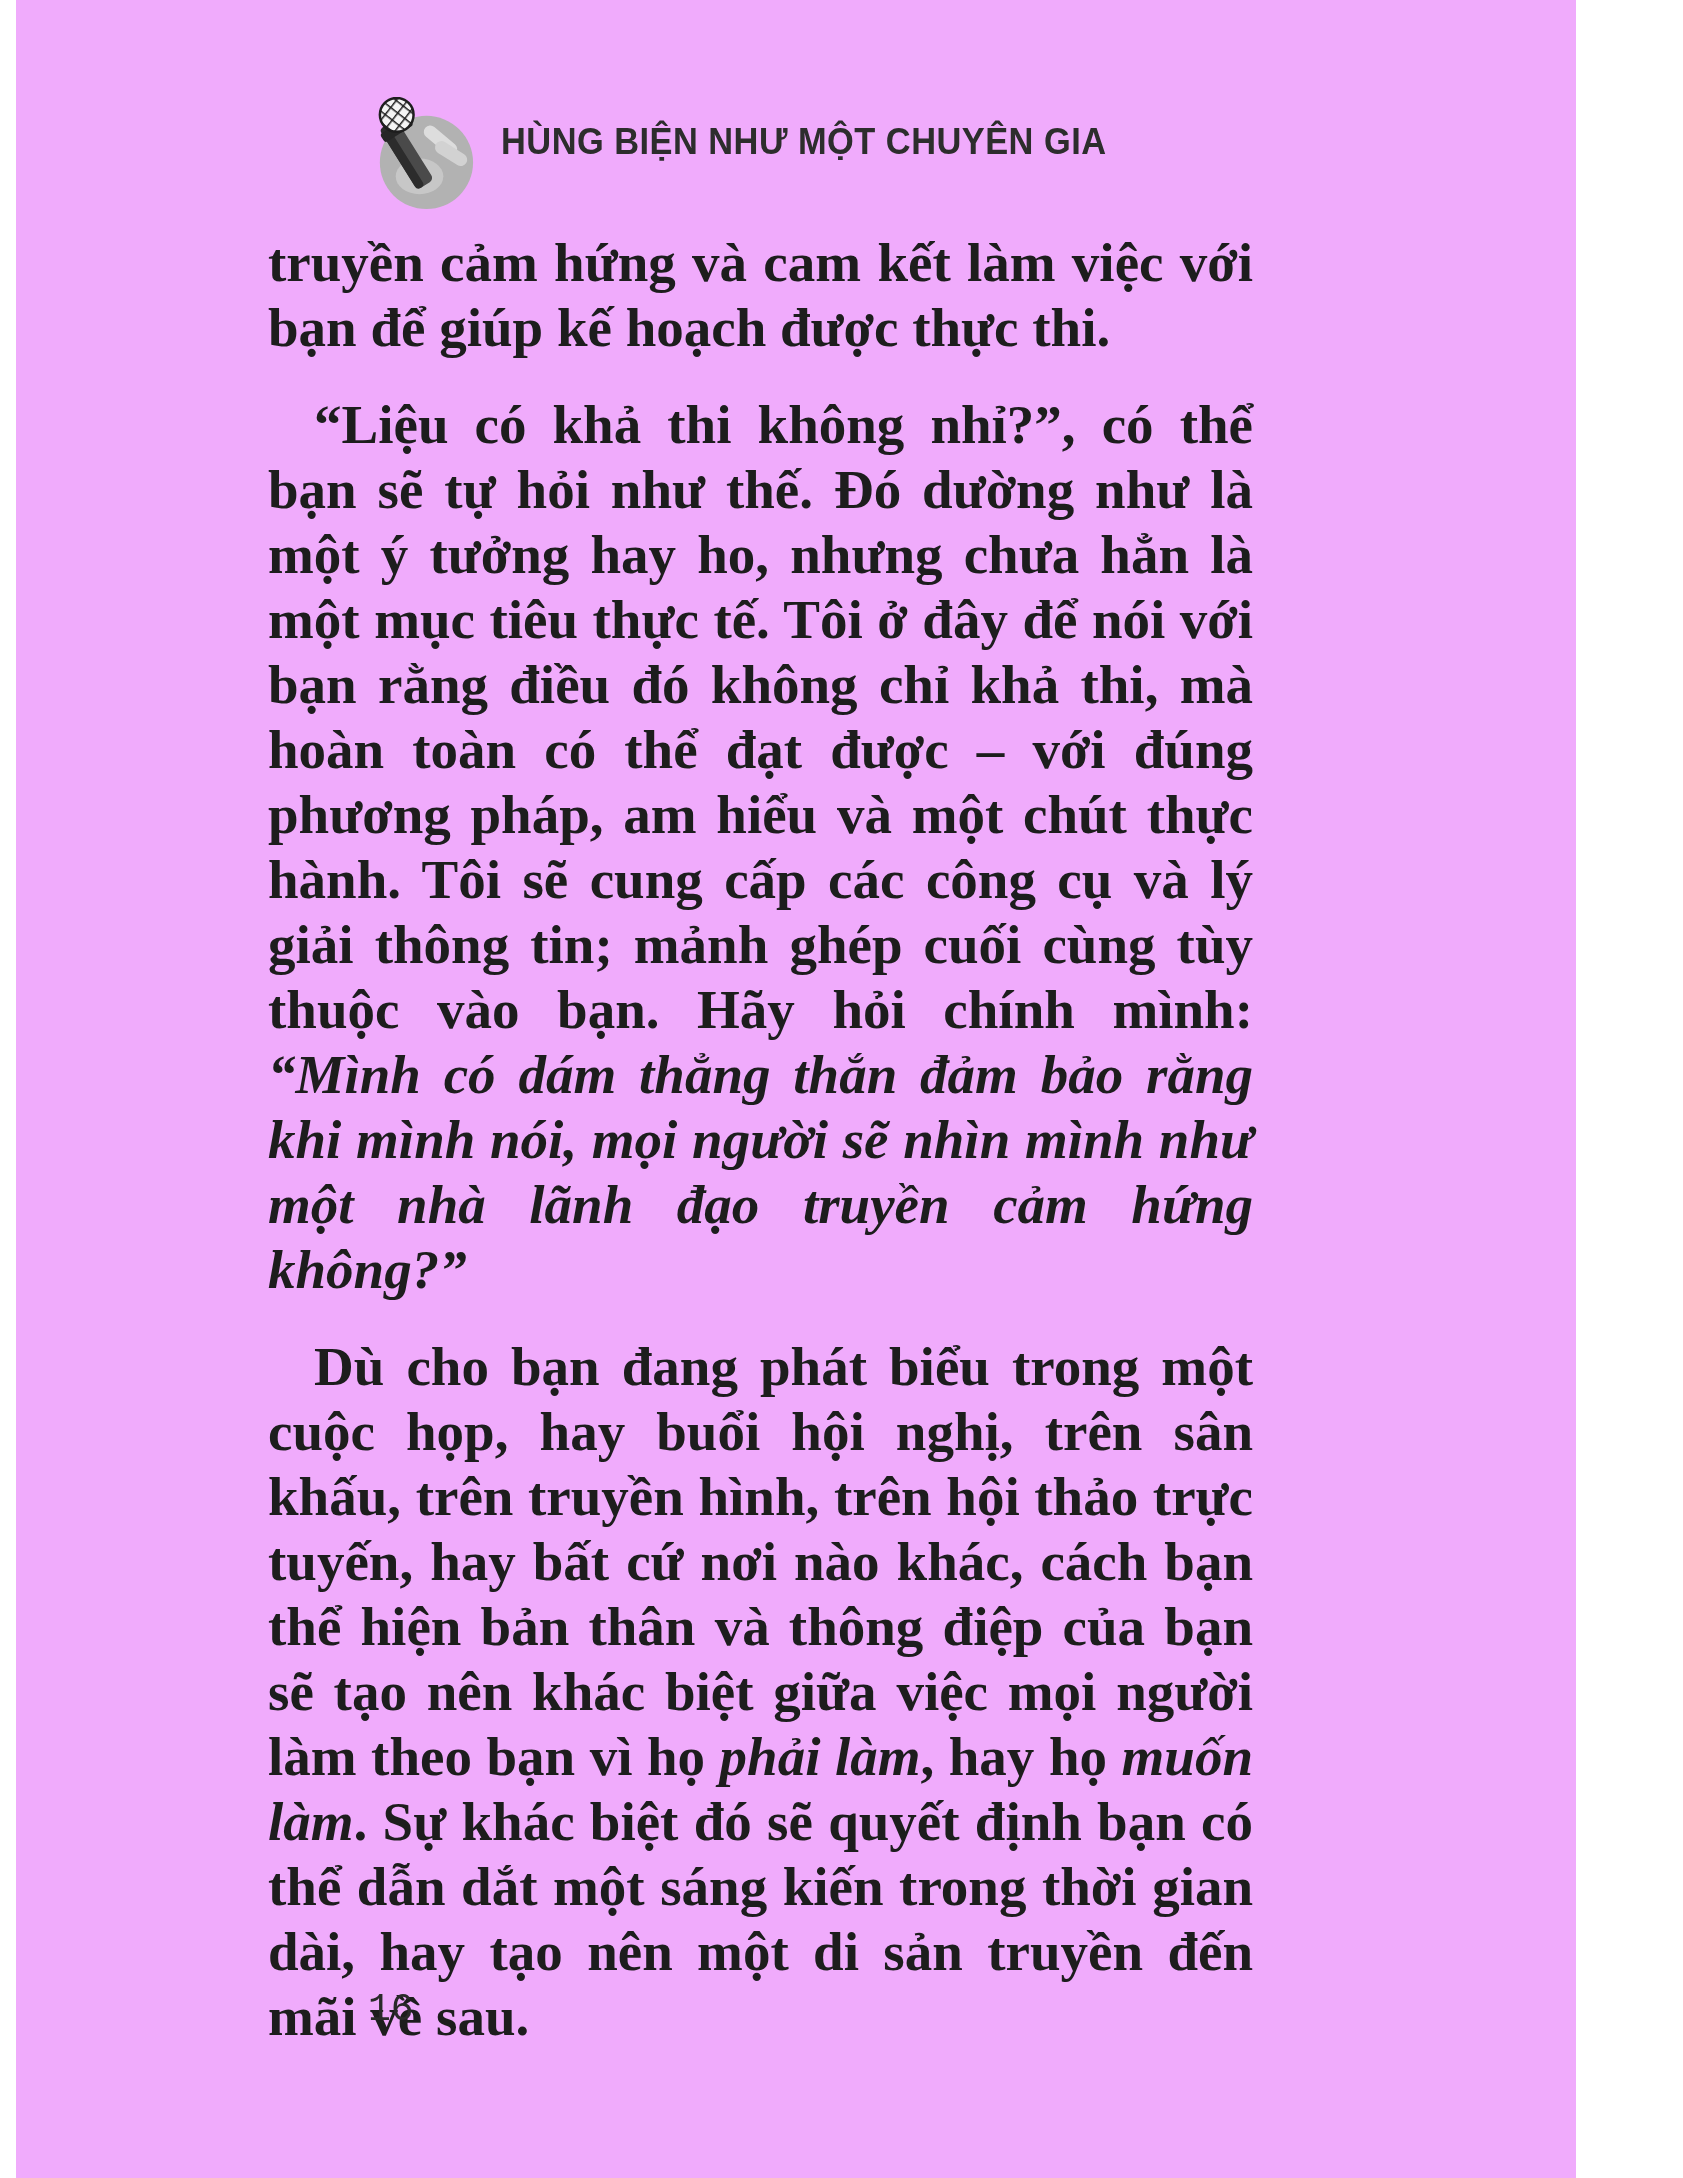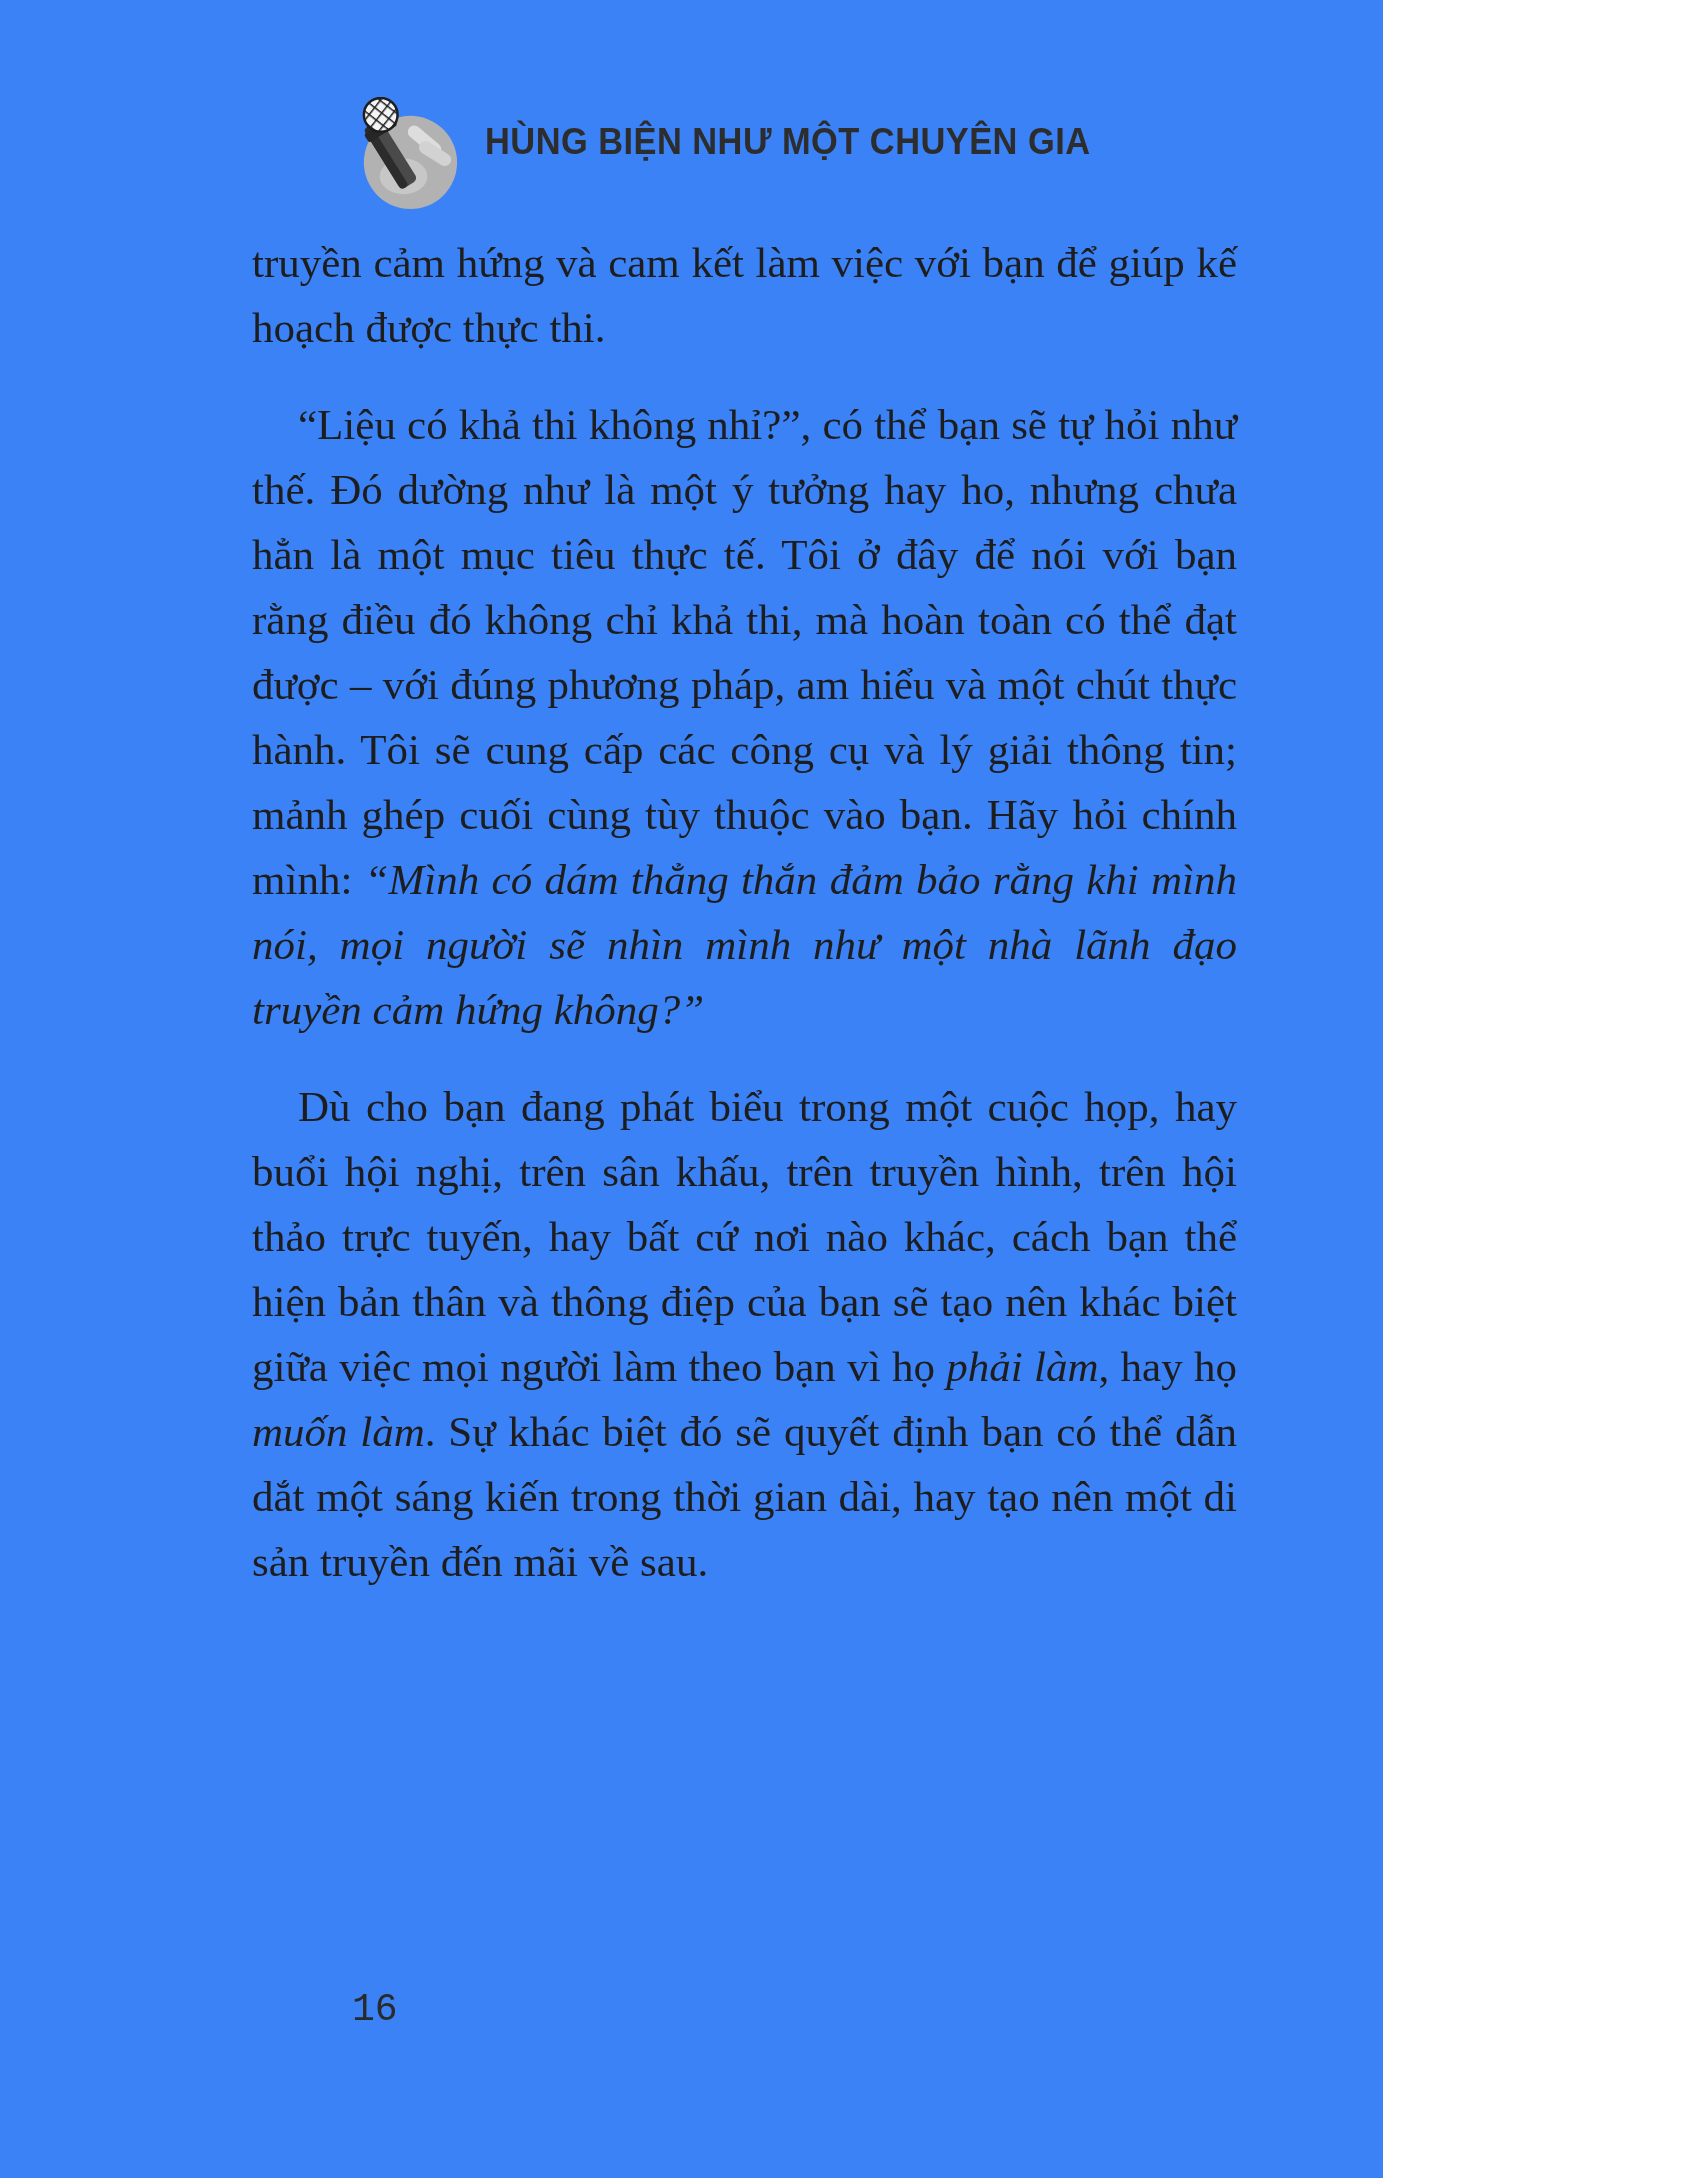--- a/index.html
+++ b/index.html
@@ -1,22 +1,23 @@
 <!DOCTYPE html>
 <html><head>
 <meta charset="utf-8">
 <style>
   html, body { margin: 0; padding: 0; background: #ffffff; }
   .page {
     position: relative;
-    width: 1383px;
+    width: 1560px;
     height: 2178px;
-    background: #3b82f6;
+    background: #f0abfc;
     overflow: hidden;
     font-family: "Liberation Serif", serif;
+    margin-left: 16px;
   }
   .page-header {
     position: absolute;
     top: 97px;
     left: 348px;
     display: flex;
     align-items: center;
     gap: 20px;
   }
   .mic-icon { width: 117px; height: 117px; flex: 0 0 auto; }
@@ -32,24 +33,25 @@
     white-space: nowrap;
   }
   .body-text {
     position: absolute;
     top: 230px;
     left: 252px;
     width: 985px;
     color: #1d1d1d;
   }
   .body-text p.para {
-    font-size: 43px;
+    font-size: 55px;
     line-height: 65px;
     text-align: justify;
     margin: 0 0 32px 0;
+    font-weight: bold;
   }
   .body-text p.para.indent { text-indent: 46px; }
   .body-text em { font-style: italic; }
   .page-number {
     position: absolute;
     left: 352px;
     top: 1988px;
     font-family: Liberation Mono, monospace;
     font-size: 38px;
     color: #2a2a2a;

